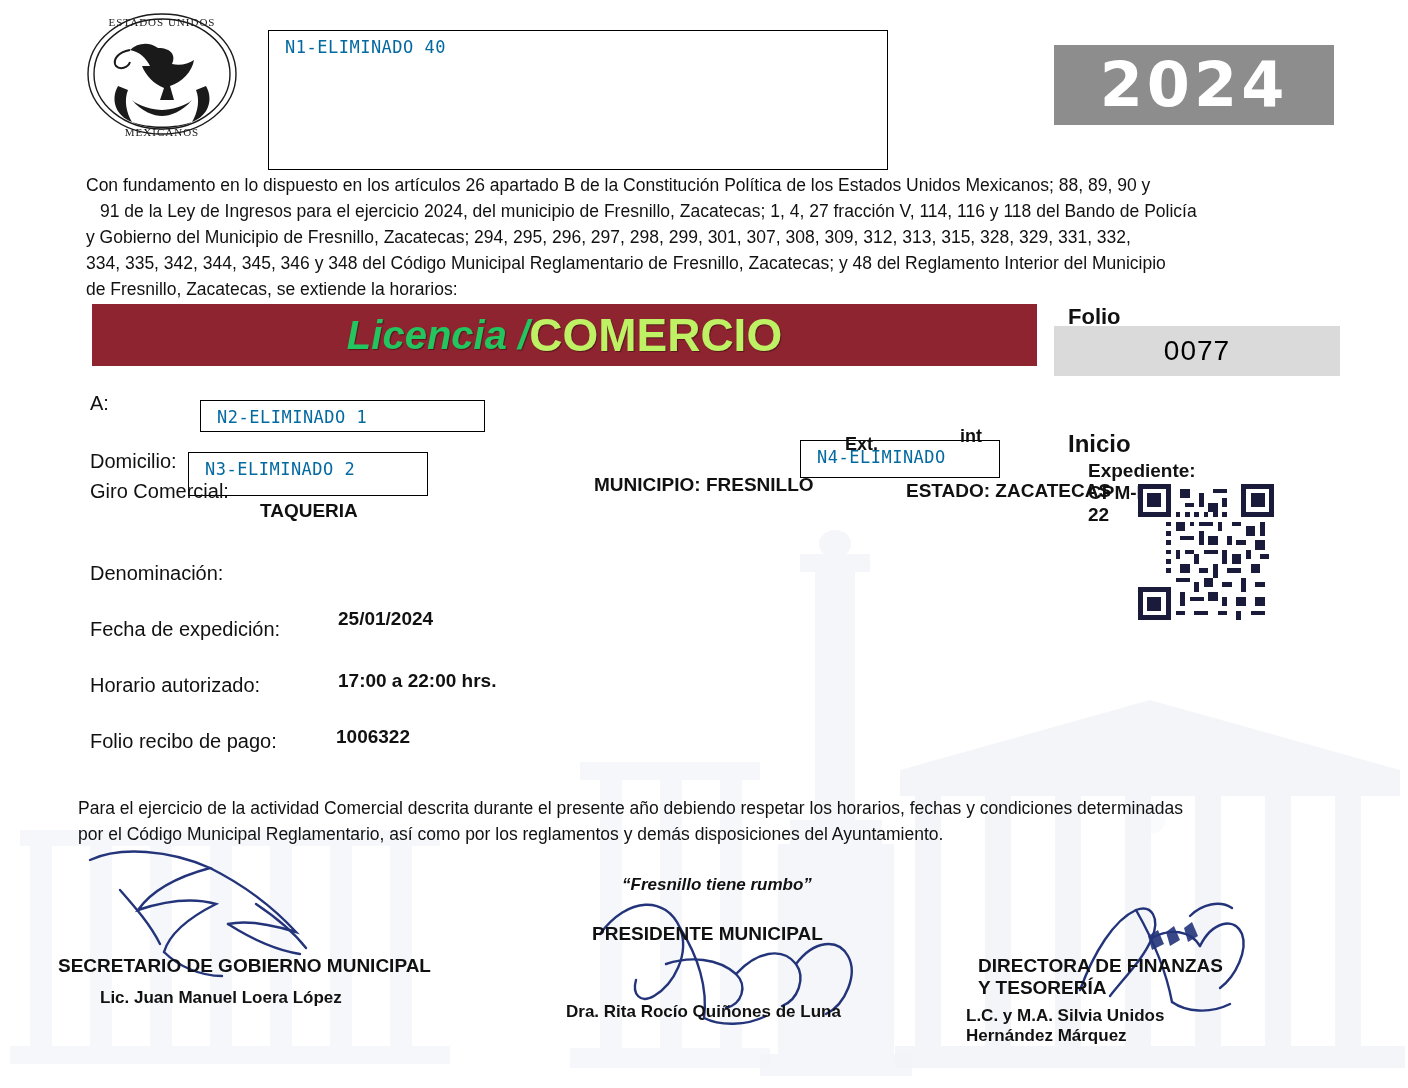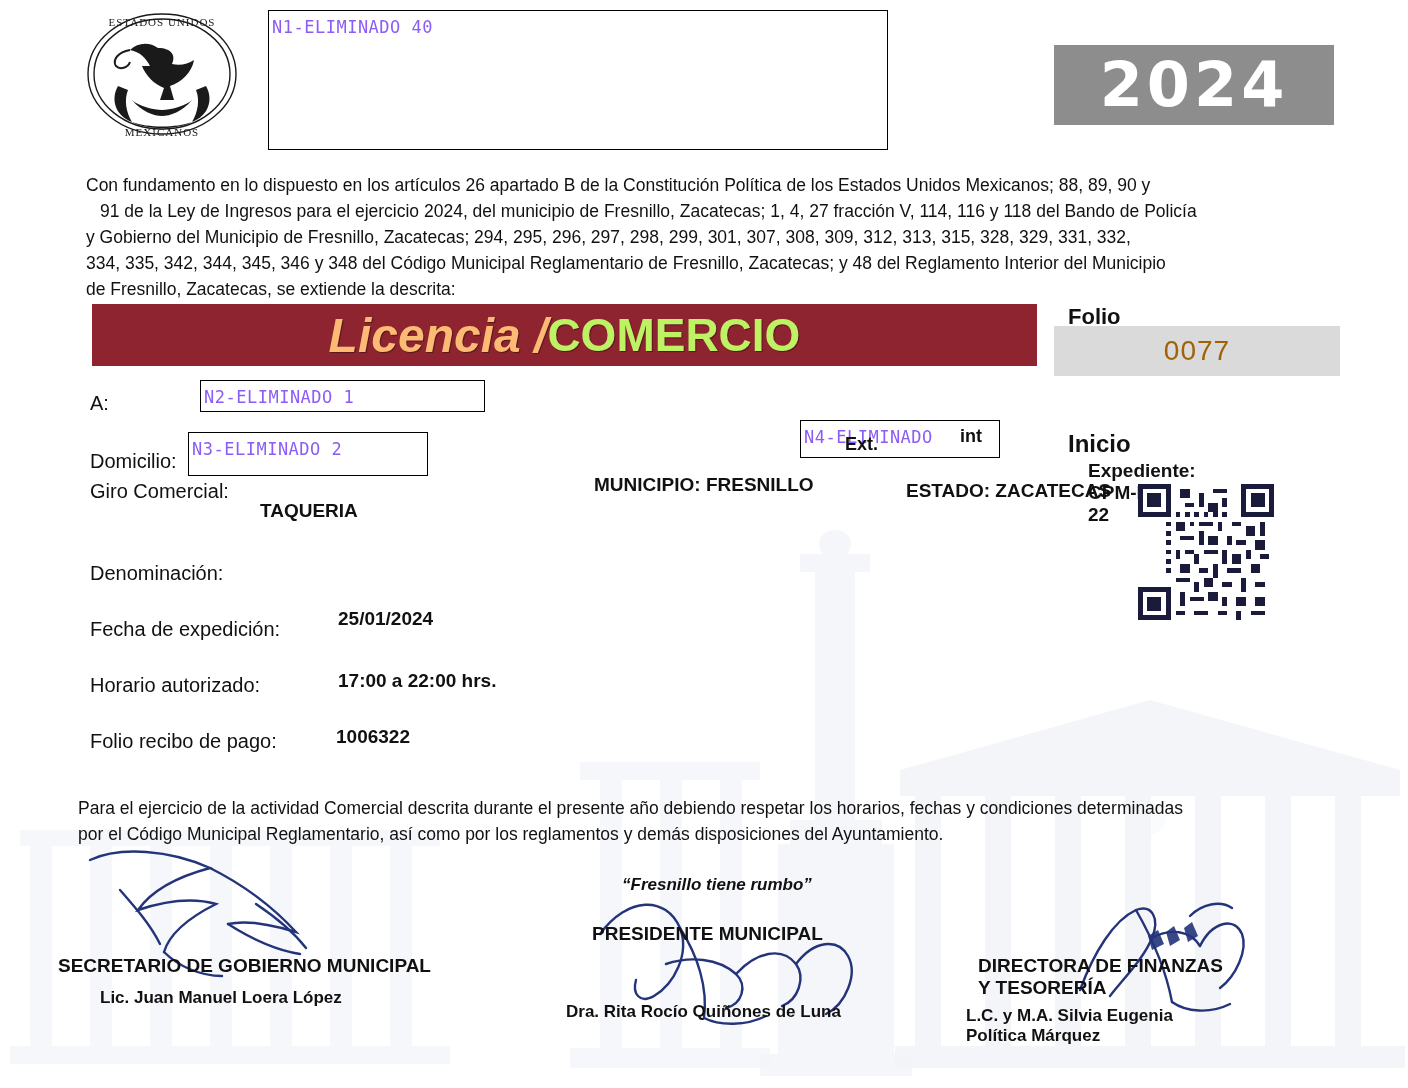--- a/index.html
+++ b/index.html
@@ -19,22 +19,22 @@
     opacity:.30;pointer-events:none;
   }
 
   
   .emblem{
     position:absolute;left:72px;top:8px;width:180px;height:140px;
   }
   .redact-box{
     position:absolute;border:1.6px solid #000;background:#fff;
     font-family:"DejaVu Sans Mono", monospace;
-    font-size:17px;letter-spacing:.5px;color:#8b5cf6;
-    padding:6px 3px;box-sizing:border-box;
+    font-size:17px;letter-spacing:.5px;color:#0369a1;
+    padding:6px 16px;box-sizing:border-box;margin-top:20px;
   }
   #n1{left:268px;top:10px;width:620px;height:140px;}
   .year-badge{
     position:absolute;left:1054px;top:45px;width:280px;height:80px;
     background:#8d8d8d;color:#ffffff;
     font-family:"DejaVu Sans", sans-serif;
     font-weight:bold;font-size:62px;letter-spacing:4px;
     display:flex;align-items:center;justify-content:center;
     line-height:1;
   }
@@ -46,38 +46,38 @@
   }
   .legal .ind{display:block;}
 
   
   .title-bar{
     position:absolute;left:92px;top:304px;width:945px;height:62px;
     background:#8e2430;
     display:flex;align-items:center;justify-content:center;
   }
   .title-bar .t1{
-    color:#fdba74;font-size:48px;font-weight:bold;font-style:italic;
+    color:#22c55e;font-size:40px;font-weight:bold;font-style:italic;
     letter-spacing:0px;text-shadow:1px 1px 1px rgba(0,0,0,.4);
   }
   .title-bar .t2{
     color:#bef264;font-size:46px;font-weight:bold;letter-spacing:0px;
     text-shadow:1px 1px 1px rgba(0,0,0,.4);
   }
 
   
   .folio-label{position:absolute;left:1068px;top:304px;font-size:22px;font-weight:bold;}
   .folio-box{
     position:absolute;left:1054px;top:326px;width:286px;height:50px;
     background:#dadada;
   }
   .folio-num{
     position:absolute;left:1054px;top:330px;width:286px;height:42px;
     display:flex;align-items:center;justify-content:center;
-    color:#a16207;font-size:28px;letter-spacing:1px;
+    color:#000000;font-size:28px;letter-spacing:1px;
   }
   .inicio-label{position:absolute;left:1068px;top:430px;font-size:24px;font-weight:bold;}
   .expediente{position:absolute;left:1088px;top:460px;font-size:19px;font-weight:bold;}
 
   
   .fld{position:absolute;font-size:20px;}
   .fld.bold{font-weight:bold;}
   .val{position:absolute;font-size:19px;font-weight:bold;}
 
   #lbl-a{left:90px;top:392px;}
@@ -198,21 +198,21 @@
 
   <div class="redact-box" id="n1">N1-ELIMINADO 40</div>
 
   <div class="year-badge">2024</div>
 
   <div class="legal">
     <span class="ind">Con fundamento en lo dispuesto en los artículos 26 apartado B de la Constitución Política de los Estados Unidos Mexicanos; 88, 89, 90 y</span>
     <span class="ind" style="padding-left:14px">91 de la Ley de Ingresos para el ejercicio 2024, del municipio de Fresnillo, Zacatecas; 1, 4, 27 fracción V, 114, 116 y 118 del Bando de Policía</span>
     <span class="ind">y Gobierno del Municipio de Fresnillo, Zacatecas; 294, 295, 296, 297, 298, 299, 301, 307, 308, 309, 312, 313, 315, 328, 329, 331, 332,</span>
     <span class="ind">334, 335, 342, 344, 345, 346 y 348 del Código Municipal Reglamentario de Fresnillo, Zacatecas; y 48 del Reglamento Interior del Municipio</span>
-    <span class="ind">de Fresnillo, Zacatecas, se extiende la descrita:</span>
+    <span class="ind">de Fresnillo, Zacatecas, se extiende la horarios:</span>
   </div>
 
   <div class="title-bar">
     <span class="t1">Licencia /</span>
     <span class="t2">COMERCIO</span>
   </div>
 
   <div class="folio-label">Folio</div>
   <div class="folio-box"></div>
   <div class="folio-num">0077</div>
@@ -379,15 +379,15 @@
     </g>
   </svg>
 
   <div class="sig-role" id="role-sec">SECRETARIO DE GOBIERNO MUNICIPAL</div>
   <div class="sig-name" id="name-sec">Lic. Juan Manuel Loera López</div>
 
   <div class="sig-role" id="role-pres">PRESIDENTE MUNICIPAL</div>
   <div class="sig-name" id="name-pres">Dra. Rita Rocío Quiñones de Luna</div>
 
   <div class="sig-role" id="role-dir">DIRECTORA DE FINANZAS Y TESORERÍA</div>
-  <div class="sig-name" id="name-dir">L.C. y M.A. Silvia Eugenia Política Márquez</div>
+  <div class="sig-name" id="name-dir">L.C. y M.A. Silvia Unidos Hernández Márquez</div>
 
 </div>
 
 </body></html>

